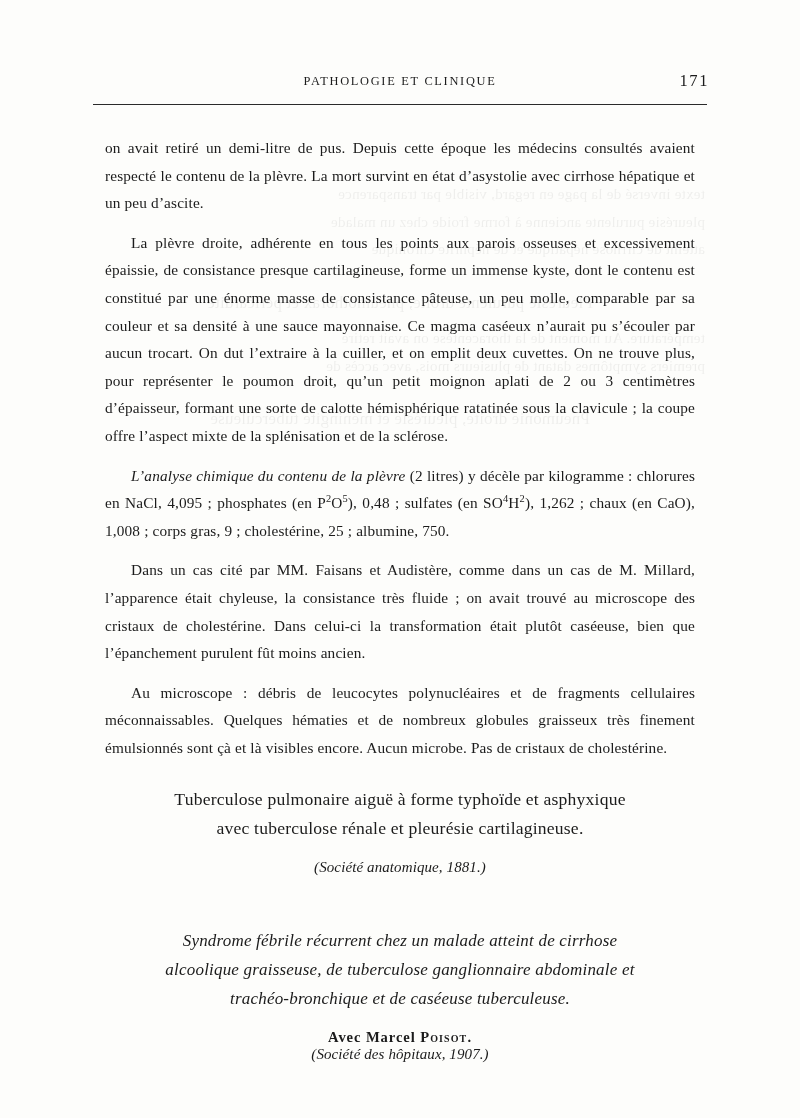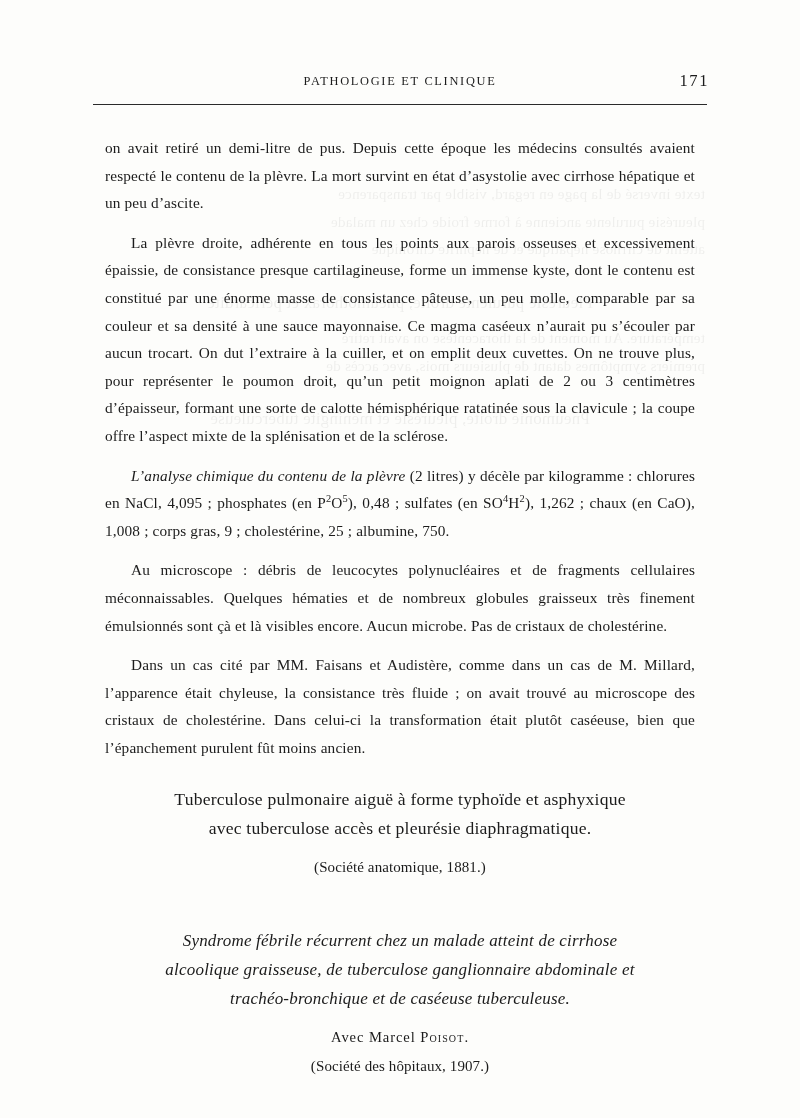--- a/index.html
+++ b/index.html
@@ -114,28 +114,30 @@
     line-height: 29px;
     letter-spacing: 0.2px;
   }
   h2.art-title.small {
     font-size: 17px;
     font-style: italic;
   }
   .src-line {
     text-align: center;
     font-size: 15px;
-    margin-top: 12px;
+    font-style: italic;
+    margin-top: 0;
     letter-spacing: 0.1px;
   }
   .with-line {
     text-align: center;
     font-size: 14.6px;
     margin-top: 4px;
     letter-spacing: 0.9px;
+    font-weight: bold;
   }
   .with-line .sc {
     font-variant: small-caps;
     letter-spacing: 1.1px;
   }
   .spacer-8 { height: 8px; }
   .spacer-26 { height: 26px; }
 </style>
 </head>
 <body>
@@ -162,28 +164,28 @@
     <div class="rule"></div>
 
     <div class="body-col">
 
       <p>on avait retiré un demi-litre de pus. Depuis cette époque les médecins consultés avaient respecté le contenu de la plèvre. La mort survint en état d’asystolie avec cirrhose hépatique et un peu d’ascite.</p>
 
       <p class="indent">La plèvre droite, adhérente en tous les points aux parois osseuses et excessivement épaissie, de consistance presque cartilagineuse, forme un immense kyste, dont le contenu est constitué par une énorme masse de consistance pâteuse, un peu molle, comparable par sa couleur et sa densité à une sauce mayonnaise. Ce magma caséeux n’aurait pu s’écouler par aucun trocart. On dut l’extraire à la cuiller, et on emplit deux cuvettes. On ne trouve plus, pour représenter le poumon droit, qu’un petit moignon aplati de 2 ou 3 centimètres d’épaisseur, formant une sorte de calotte hémisphérique ratatinée sous la clavicule ; la coupe offre l’aspect mixte de la splénisation et de la sclérose.</p>
 
       <p class="italic-lead"><span class="it">L’analyse chimique du contenu de la plèvre</span><span> (2 litres) y décèle par kilogramme : chlorures en NaCl, 4,095 ; phosphates (en P</span><span class="sup">2</span><span>O</span><span class="sup">5</span><span>), 0,48 ; sulfates (en SO</span><span class="sup">4</span><span>H</span><span class="sup">2</span><span>), 1,262 ; chaux (en CaO), 1,008 ; corps gras, 9 ; cholestérine, 25 ; albumine, 750.</span></p>
 
+      <p class="indent">Dans un cas cité par MM. Faisans et Audistère, comme dans un cas de M. Millard, l’apparence était chyleuse, la consistance très fluide ; on avait trouvé au microscope des cristaux de cholestérine. Dans celui-ci la transformation était plutôt caséeuse, bien que l’épanchement purulent fût moins ancien.</p>
+
       <p class="indent">Au microscope : débris de leucocytes polynucléaires et de fragments cellulaires méconnaissables. Quelques hématies et de nombreux globules graisseux très finement émulsionnés sont çà et là visibles encore. Aucun microbe. Pas de cristaux de cholestérine.</p>
-
-      <p class="indent">Dans un cas cité par MM. Faisans et Audistère, comme dans un cas de M. Millard, l’apparence était chyleuse, la consistance très fluide ; on avait trouvé au microscope des cristaux de cholestérine. Dans celui-ci la transformation était plutôt caséeuse, bien que l’épanchement purulent fût moins ancien.</p>
 
       <div class="heading-block">
         <h2 class="art-title">
           <span>Tuberculose pulmonaire aiguë à forme typhoïde et asphyxique</span><br>
-          <span>avec tuberculose accès et pleurésie diaphragmatique.</span>
+          <span>avec tuberculose rénale et pleurésie cartilagineuse.</span>
         </h2>
         <div class="src-line">(Société anatomique, 1881.)</div>
       </div>
 
       <div class="spacer-26"></div>
 
       <div class="heading-block">
         <h2 class="art-title small">
           <span>Syndrome fébrile récurrent chez un malade atteint de cirrhose</span><br>
           <span>alcoolique graisseuse, de tuberculose ganglionnaire abdominale et</span><br>

